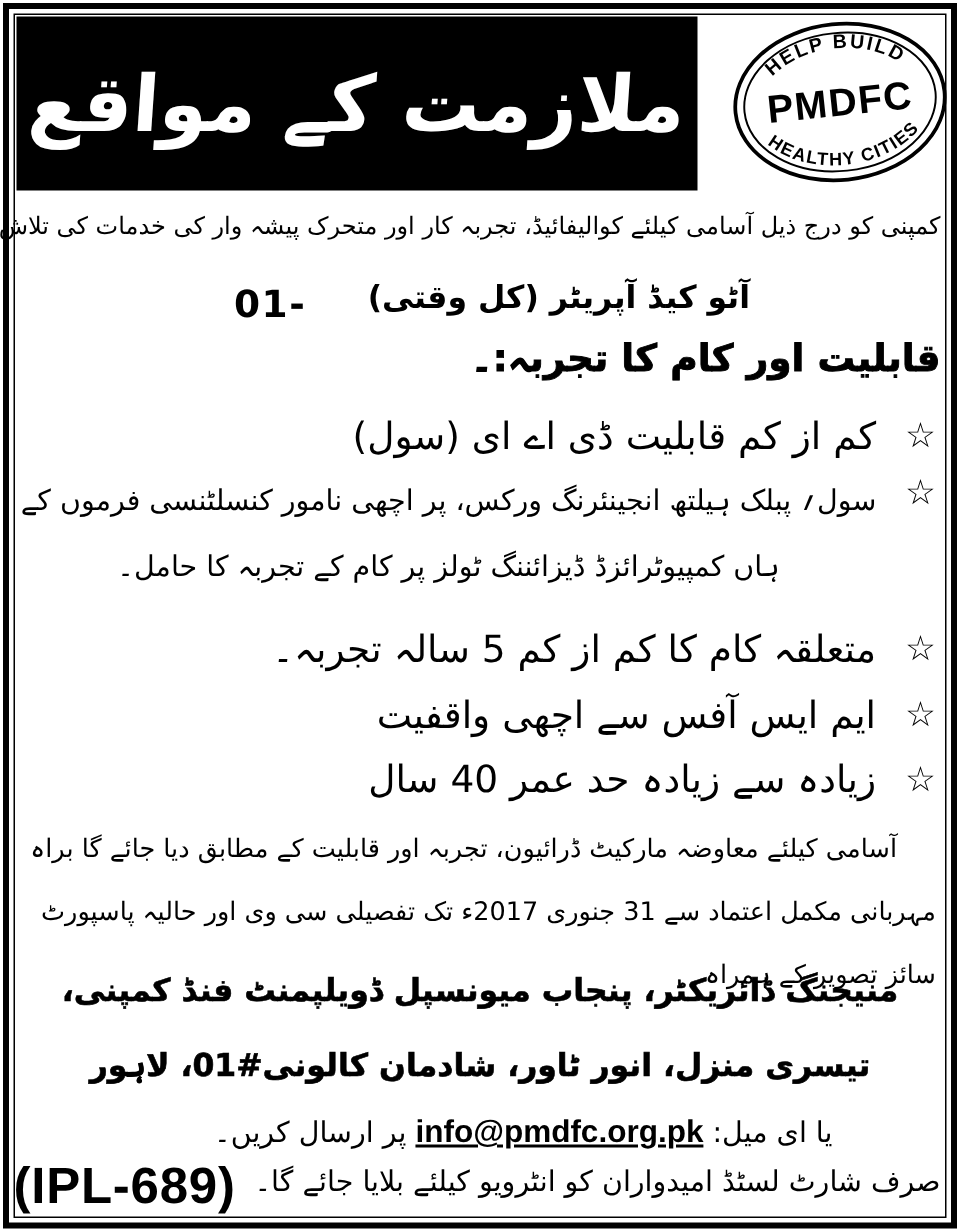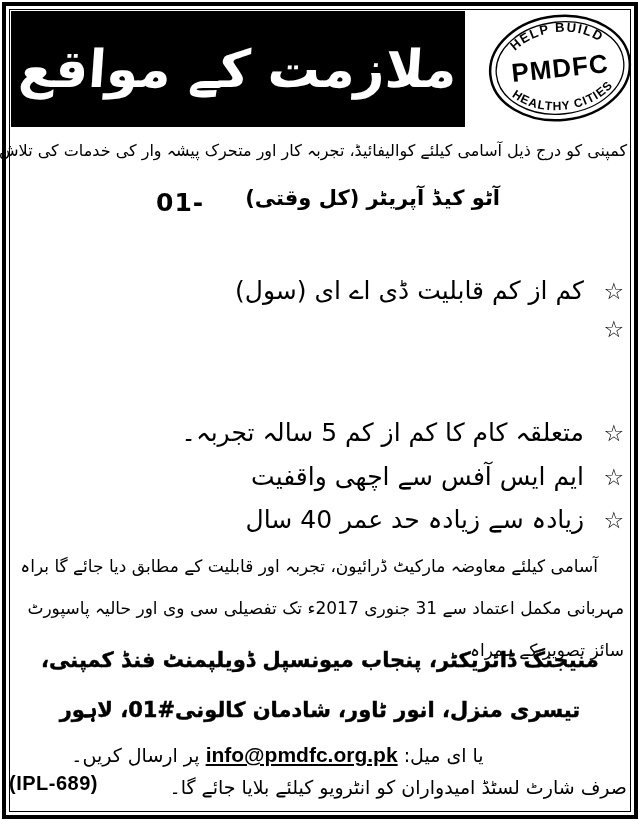--- a/index.html
+++ b/index.html
@@ -24,27 +24,27 @@
   .bullet-text{position:absolute;right:56px;top:0;direction:rtl;text-align:right;
                font-size:25px;line-height:34px;white-space:nowrap;}
   .bullet-long{left:12px;right:54px;top:0;direction:rtl;text-align:center;
                font-size:19px;line-height:44px;}
   .terms{left:12px;right:16px;top:545px;direction:rtl;text-align:right;font-size:17px;
          line-height:42px;text-indent:26px;}
   .addr{left:0;right:0;text-align:center;direction:rtl;font-weight:bold;font-size:21px;
         white-space:nowrap;-webkit-text-stroke:0.4px #000;}
   .addr1{top:648px;}
   .addr2{top:698px;}
-  .email-line{left:0;right:85px;top:740px;direction:rtl;text-align:center;font-size:19px;
+  .email-line{left:0;right:85px;top:740px;direction:rtl;text-align:right;font-size:19px;
               line-height:30px;white-space:nowrap;}
   .email-line .email{font-weight:bold;font-size:21px;text-decoration:underline;
                      font-family:"Liberation Sans",sans-serif;}
   .note{right:13px;top:776px;direction:rtl;font-size:19px;white-space:nowrap;}
   .ipl{left:9px;top:772px;font-family:"Liberation Sans",sans-serif;font-weight:bold;
-       font-size:20px;letter-spacing:0.5px;}
+       font-size:34px;letter-spacing:0.5px;}
   svg text{font-family:"Liberation Sans",sans-serif;}
 </style>
 </head>
 <body>
 
 <div class="ad">
   <div class="frame-outer"></div>
   <div class="frame-inner"></div>
 
   <div class="abs title-box">
@@ -67,28 +67,30 @@
         <textPath href="#arcBot" startOffset="50%" text-anchor="middle">HEALTHY CITIES</textPath>
       </text>
     </svg>
   </div>
 
   <div class="abs intro">کمپنی کو درج ذیل آسامی کیلئے کوالیفائیڈ، تجربہ کار اور متحرک پیشہ وار کی خدمات کی تلاش ہے:۔</div>
 
   <div class="abs pos-title">آٹو کیڈ آپریٹر (کل وقتی)</div>
   <div class="abs pos-count">01-</div>
 
+  <div class="abs req-heading">قابلیت اور کام کا تجربہ:۔</div>
 
   <div class="abs bullet-row" style="top:274px;">
     <span class="star">☆</span>
     <span class="bullet-text">کم از کم قابلیت ڈی اے ای (سول)</span>
   </div>
 
   <div class="abs bullet-row" style="top:312px;height:92px;">
     <span class="star">☆</span>
+    <div class="abs bullet-long">سول؍ پبلک ہیلتھ انجینئرنگ ورکس، پر اچھی نامور کنسلٹنسی فرموں کے ہاں کمپیوٹرائزڈ ڈیزائننگ ٹولز پر کام کے تجربہ کا حامل۔</div>
   </div>
 
   <div class="abs bullet-row" style="top:416px;">
     <span class="star">☆</span>
     <span class="bullet-text">متعلقہ کام کا کم از کم 5 سالہ تجربہ۔</span>
   </div>
 
   <div class="abs bullet-row" style="top:460px;">
     <span class="star">☆</span>
     <span class="bullet-text">ایم ایس آفس سے اچھی واقفیت</span>

